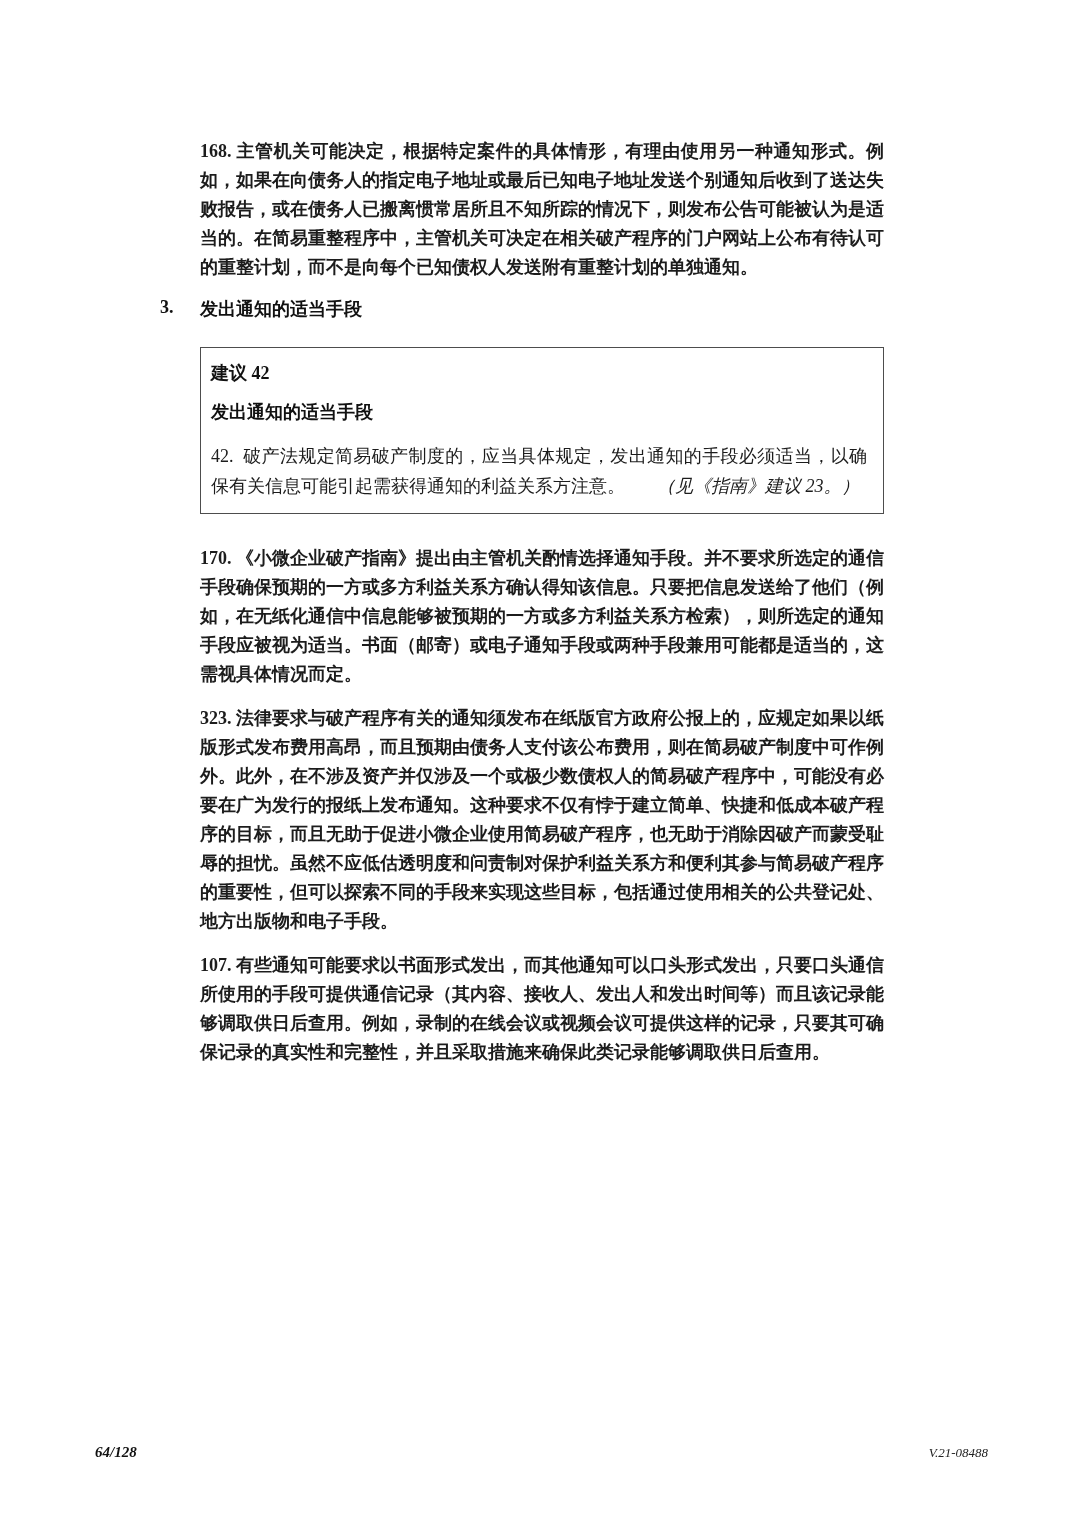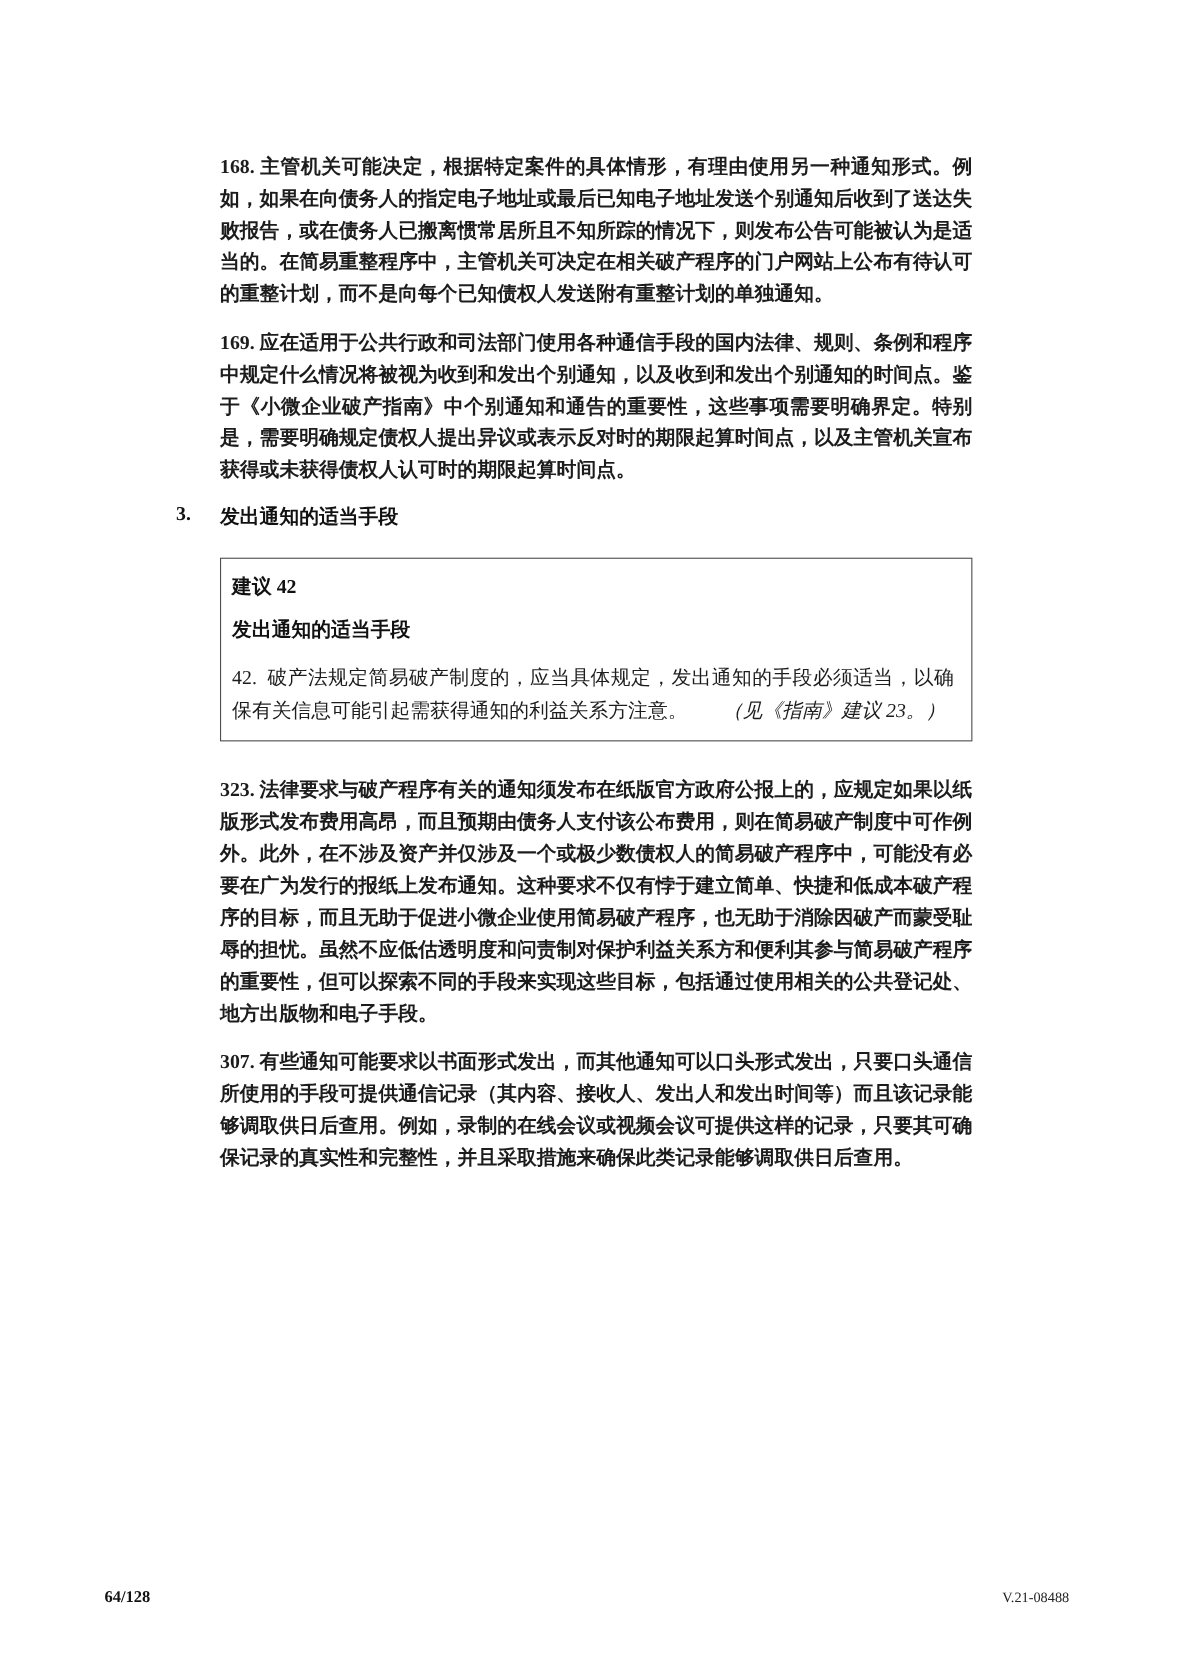--- a/index.html
+++ b/index.html
@@ -95,24 +95,25 @@
   .rec-citation {
     font-style: italic;
     margin-left: 32px;
   }
 
   
   .footer {
     position: absolute;
     top: 1444px;
     left: 95px;
-    right: 108px;
+    right: 92px;
     display: flex;
     justify-content: space-between;
     align-items: baseline;
+    font-style: italic;
   }
   .page-num {
     font-size: 15px;
     font-weight: bold;
     color: #111;
   }
   .doc-code {
     font-size: 13px;
     color: #222;
   }
@@ -120,37 +121,37 @@
 </head>
 <body>
 
 <div class="page">
 
 
   <div class="body-col">
 
     <p class="para">168. 主管机关可能决定，根据特定案件的具体情形，有理由使用另一种通知形式。例如，如果在向债务人的指定电子地址或最后已知电子地址发送个别通知后收到了送达失败报告，或在债务人已搬离惯常居所且不知所踪的情况下，则发布公告可能被认为是适当的。在简易重整程序中，主管机关可决定在相关破产程序的门户网站上公布有待认可的重整计划，而不是向每个已知债权人发送附有重整计划的单独通知。</p>
 
-    <p class="para">169. 应在适用于公共行政和司法部门使用各种通信手段的国内法律、规则、条例和程序中规定什么情况将被视为收到和发出个别通知，以及收到和发出个别通知的时间点。鉴于《小微企业破产指南》中个别通知和通告的重要性，这些事项需要明确界定。特别是，需要明确规定债权人提出异议或表示反对时的期限起算时间点，以及主管机关宣布获得或未获得债权人认可时的期限起算时间点。</p>
 
     <div class="section-heading">
       <span class="sec-num">3.</span>
       <span class="sec-title">发出通知的适当手段</span>
     </div>
 
     <div class="rec-box">
       <p class="rec-label">建议 42</p>
       <p class="rec-title">发出通知的适当手段</p>
       <p class="rec-body"><span>42.&nbsp; 破产法规定简易破产制度的，应当具体规定，发出通知的手段必须适当，以确保有关信息可能引起需获得通知的利益关系方注意。</span><span class="rec-citation">（见《指南》建议 23。）</span></p>
     </div>
 
+    <p class="para">170. 《小微企业破产指南》提出由主管机关酌情选择通知手段。并不要求所选定的通信手段确保预期的一方或多方利益关系方确认得知该信息。只要把信息发送给了他们（例如，在无纸化通信中信息能够被预期的一方或多方利益关系方检索），则所选定的通知手段应被视为适当。书面（邮寄）或电子通知手段或两种手段兼用可能都是适当的，这需视具体情况而定。</p>
 
     <p class="para">323. 法律要求与破产程序有关的通知须发布在纸版官方政府公报上的，应规定如果以纸版形式发布费用高昂，而且预期由债务人支付该公布费用，则在简易破产制度中可作例外。此外，在不涉及资产并仅涉及一个或极少数债权人的简易破产程序中，可能没有必要在广为发行的报纸上发布通知。这种要求不仅有悖于建立简单、快捷和低成本破产程序的目标，而且无助于促进小微企业使用简易破产程序，也无助于消除因破产而蒙受耻辱的担忧。虽然不应低估透明度和问责制对保护利益关系方和便利其参与简易破产程序的重要性，但可以探索不同的手段来实现这些目标，包括通过使用相关的公共登记处、地方出版物和电子手段。</p>
 
-    <p class="para">307. 有些通知可能要求以书面形式发出，而其他通知可以口头形式发出，只要口头通信所使用的手段可提供通信记录（其内容、接收人、发出人和发出时间等）而且该记录能够调取供日后查用。例如，录制的在线会议或视频会议可提供这样的记录，只要其可确保记录的真实性和完整性，并且采取措施来确保此类记录能够调取供日后查用。</p>
+    <p class="para">107. 有些通知可能要求以书面形式发出，而其他通知可以口头形式发出，只要口头通信所使用的手段可提供通信记录（其内容、接收人、发出人和发出时间等）而且该记录能够调取供日后查用。例如，录制的在线会议或视频会议可提供这样的记录，只要其可确保记录的真实性和完整性，并且采取措施来确保此类记录能够调取供日后查用。</p>
 
   </div>
 
   <div class="footer">
     <span class="page-num">64/128</span>
     <span class="doc-code">V.21-08488</span>
   </div>
 
 </div>
 

